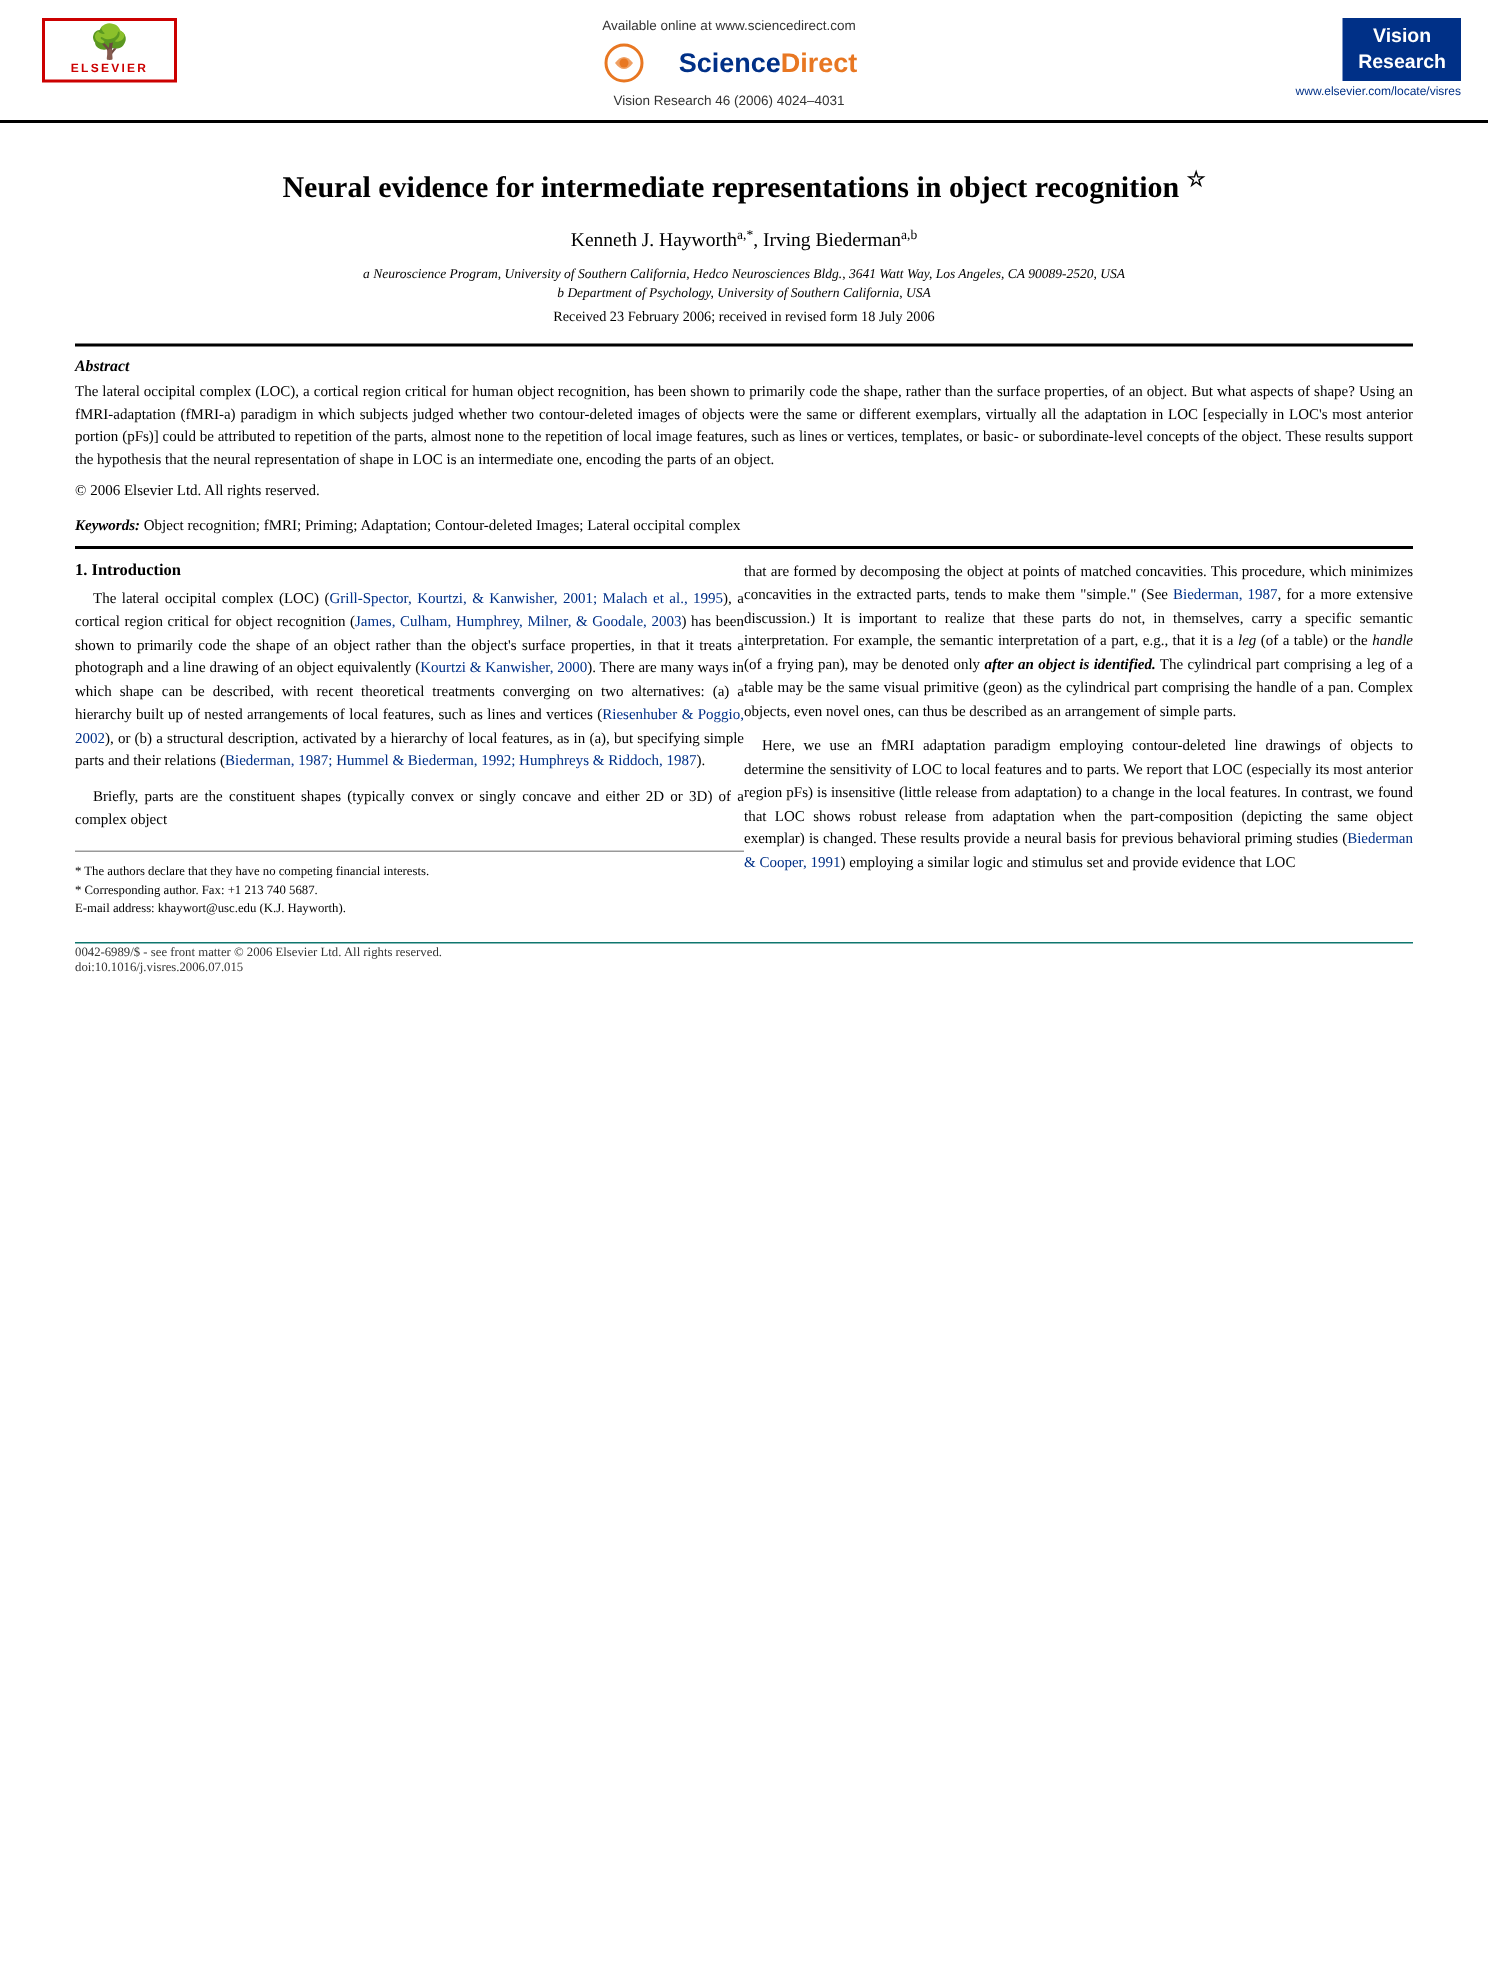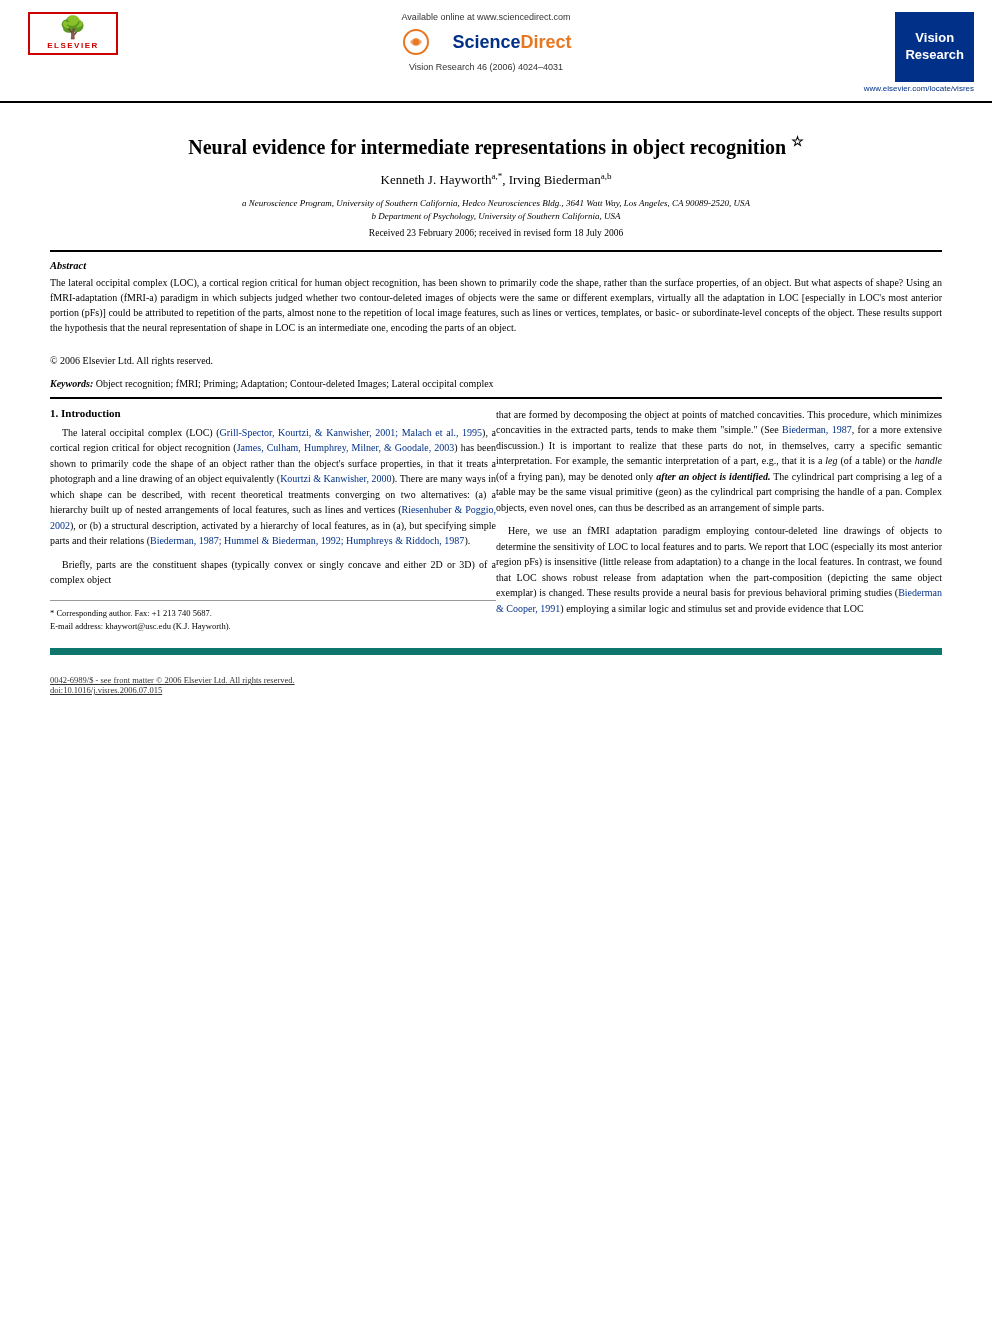--- a/index.html
+++ b/index.html
@@ -88,21 +88,21 @@
       flex-direction: column;
       align-items: flex-end;
       width: 130px;
     }
     .journal-title-box {
       background: #003087;
       color: #fff;
       font-family: Arial, sans-serif;
       font-size: 13px;
       font-weight: bold;
-      padding: 18px 10px;
+      padding: 4px 10px;
       text-align: center;
       line-height: 1.3;
     }
     .journal-url {
       font-family: Arial, sans-serif;
       font-size: 8px;
       color: #003087;
       text-align: left;
       margin-top: 2px;
     }
@@ -161,21 +161,21 @@
       font-size: 10.5px;
       margin-bottom: 4px;
     }
     .abstract-text {
       font-size: 10px;
       line-height: 1.5;
       text-align: justify;
     }
     .copyright {
       font-size: 10px;
-      margin-top: 20px;
+      margin-top: 8px;
     }
     .keywords {
       font-size: 10px;
       margin-top: 6px;
       margin-bottom: 8px;
     }
     .keywords-label {
       font-style: italic;
       font-weight: bold;
     }
@@ -222,23 +222,22 @@
       border-top: 1px solid #999;
       margin-top: 12px;
       padding-top: 6px;
       font-size: 8.5px;
       line-height: 1.5;
     }
     .footer-info {
       margin-top: 16px;
       font-size: 8.5px;
       color: #333;
-      border-top: 7px solid #0f766e;
-      padding-top: 20px;
-      text-decoration: underline;
+      border-top: 1px solid #0f766e;
+      padding-top: 0;
     }
   </style>
 </head>
 <body>
 
 <div class="header">
 
   <div class="elsevier-logo">
     <div class="elsevier-logo-box">
       <div class="elsevier-tree">🌳</div>
@@ -313,20 +312,21 @@
 
       <div class="body-text">
         <span class="indent">The lateral occipital complex (LOC) (<span class="ref-link">Grill-Spector, Kourtzi, &amp; Kanwisher, 2001; Malach et al., 1995</span>), a cortical region critical for object recognition (<span class="ref-link">James, Culham, Humphrey, Milner, &amp; Goodale, 2003</span>) has been shown to primarily code the shape of an object rather than the object's surface properties, in that it treats a photograph and a line drawing of an object equivalently (<span class="ref-link">Kourtzi &amp; Kanwisher, 2000</span>). There are many ways in which shape can be described, with recent theoretical treatments converging on two alternatives: (a) a hierarchy built up of nested arrangements of local features, such as lines and vertices (<span class="ref-link">Riesenhuber &amp; Poggio, 2002</span>), or (b) a structural description, activated by a hierarchy of local features, as in (a), but specifying simple parts and their relations (<span class="ref-link">Biederman, 1987; Hummel &amp; Biederman, 1992; Humphreys &amp; Riddoch, 1987</span>).</span>
       </div>
 
       <div class="body-text">
         <span class="indent">Briefly, parts are the constituent shapes (typically convex or singly concave and either 2D or 3D) of a complex object</span>
       </div>
 
       <div class="footnote-section">
+        <div>* The authors declare that they have no competing financial interests.</div>
         <div>* Corresponding author. Fax: +1 213 740 5687.</div>
         <div>E-mail address: khaywort@usc.edu (K.J. Hayworth).</div>
       </div>
     </div>
 
     <div class="col-right">
       <div class="body-text">
         that are formed by decomposing the object at points of matched concavities. This procedure, which minimizes concavities in the extracted parts, tends to make them "simple." (See <span class="ref-link">Biederman, 1987</span>, for a more extensive discussion.) It is important to realize that these parts do not, in themselves, carry a specific semantic interpretation. For example, the semantic interpretation of a part, e.g., that it is a <span class="italic">leg</span> (of a table) or the <span class="italic">handle</span> (of a frying pan), may be denoted only <span class="italic bold">after an object is identified.</span> The cylindrical part comprising a leg of a table may be the same visual primitive (geon) as the cylindrical part comprising the handle of a pan. Complex objects, even novel ones, can thus be described as an arrangement of simple parts.
       </div>
 

